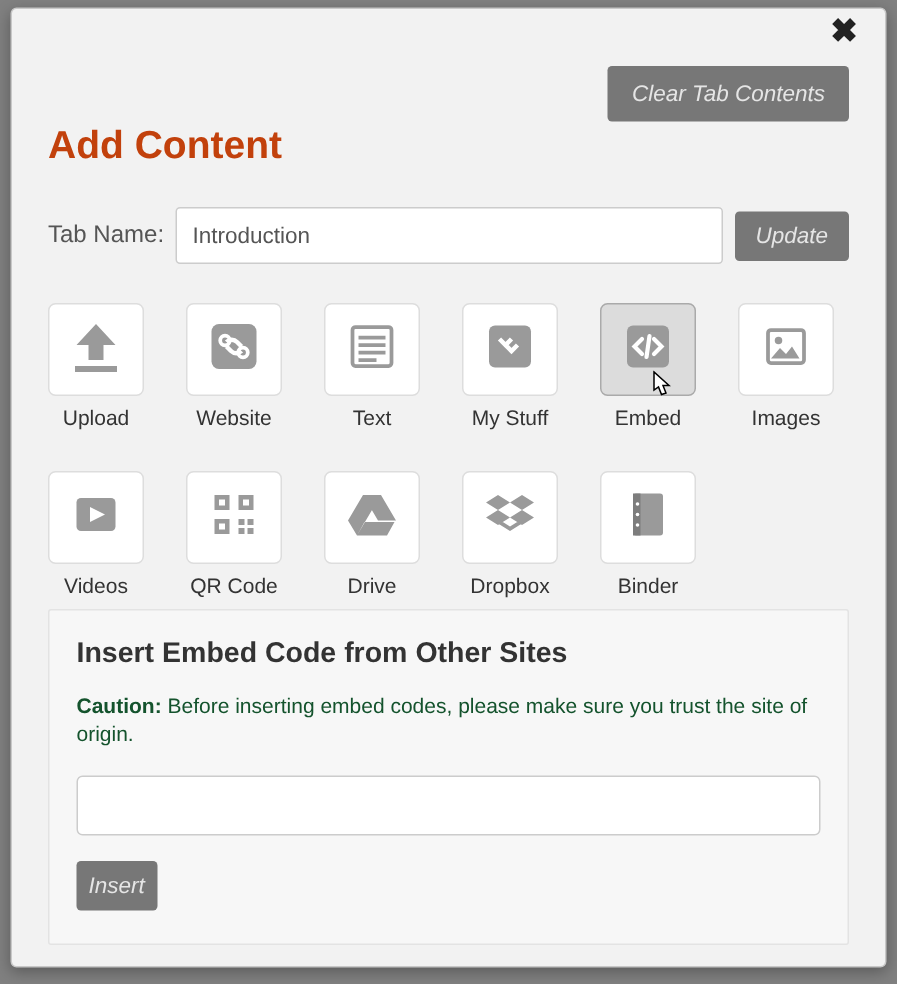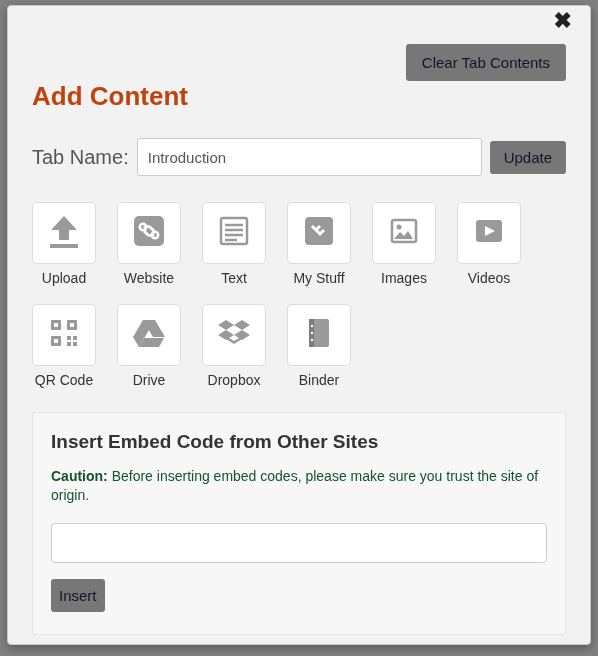--- a/index.html
+++ b/index.html
@@ -39,63 +39,65 @@
     padding: 2px 6px;
   }
   .clear-row {
     text-align: right;
     margin-top: 10px;
     margin-bottom: 4px;
   }
   .btn-gray {
     display: inline-block;
     background: #777;
-    color: #0f172a;
+    color: #e5e5e5;
     border: none;
     border-radius: 3px;
     padding: 10px 16px;
     font-size: 15px;
     cursor: pointer;
+    font-style: italic;
   }
   .btn-gray.small { padding: 8px 14px; font-size: 15px; }
   .btn-gray.sm2  { padding: 8px 8px; font-size: 15px; }
   h1.title {
     font-size: 26px;
     font-weight: bold;
     color: #c2410c;
     margin-top: -4px;
   }
   .tabname-row {
     display: flex;
     align-items: center;
     gap: 8px;
     margin-top: 26px;
   }
   .tabname-label {
     color: #555;
-    font-size: 20px;
+    font-size: 16px;
     white-space: nowrap;
   }
   .tabname-input {
     flex: 1;
     height: 38px;
     border: 1px solid #ccc;
     border-radius: 3px;
     padding: 0 10px;
     font-size: 15px;
     color: #555;
   }
   .grid {
     display: grid;
     grid-template-columns: repeat(6, 64px);
     grid-auto-rows: 84px;
     column-gap: 21px;
     row-gap: 18px;
     margin-top: 26px;
     justify-content: start;
+    gap: 28px;
   }
   .tile {
     width: 64px;
     height: 64px;
     background: #fff;
     border: 1px solid #ddd;
     border-radius: 5px;
     display: flex;
     align-items: center;
     justify-content: center;
@@ -120,21 +122,21 @@
   .tile svg { pointer-events: none; }
   .cursor-ptr {
     position: absolute;
     left: 34px;
     top: 44px;
     font-size: 14px;
     pointer-events:none;
     color:#000;
   }
   .panel {
-    margin-top: 24px;
+    margin-top: 8px;
     background: #f7f7f7;
     border: 1px solid #e3e3e3;
     border-radius: 2px;
     padding: 18px 18px 22px 18px;
   }
   .panel h2 {
     font-size: 19px;
     font-weight: bold;
     color: #333;
   }
@@ -224,20 +226,36 @@
         <span>
           <svg width="34" height="34" viewBox="0 0 34 34">
               <rect x="3" y="3" width="28" height="28" rx="4" fill="#9a9a9a"></rect>
               <path stroke="#fff" stroke-width="3" fill="none" d="M10 12l4 4 4-4M14 16l4 4 4-4"></path>
             </svg>
         </span>
       </div>
       <span class="tile-label">My Stuff</span>
     </div>
 
+    <div class="tile-wrap">
+      <div class="tile selected">
+        <span>
+          <svg width="34" height="34" viewBox="0 0 34 34">
+              <rect x="3" y="3" width="28" height="28" rx="4" fill="#9a9a9a"></rect>
+              <path stroke="#fff" stroke-width="2.8" fill="none" stroke-linecap="round" d="M13 12l-5 5 5 5M21 12l5 5-5 5M18 10l-2 14"></path>
+            </svg>
+        </span>
+        <span class="cursor-ptr">
+          <svg width="16" height="18" viewBox="0 0 16 18">
+              <path fill="#fff" stroke="#000" stroke-width="1" d="M1 1l0 12 3-2 2 5 3-1-2-5 4 0z"></path>
+            </svg>
+        </span>
+      </div>
+      <span class="tile-label">Embed</span>
+    </div>
 
     <div class="tile-wrap">
       <div class="tile">
         <span>
           <svg width="34" height="34" viewBox="0 0 34 34">
               <rect x="5" y="6" width="24" height="22" rx="2" fill="none" stroke="#9a9a9a" stroke-width="2.5"></rect>
               <circle cx="12" cy="13" r="2.5" fill="#9a9a9a"></circle>
               <path fill="#9a9a9a" d="M7 25l6-7 4 4 4-5 5 8z"></path>
             </svg>
         </span>

